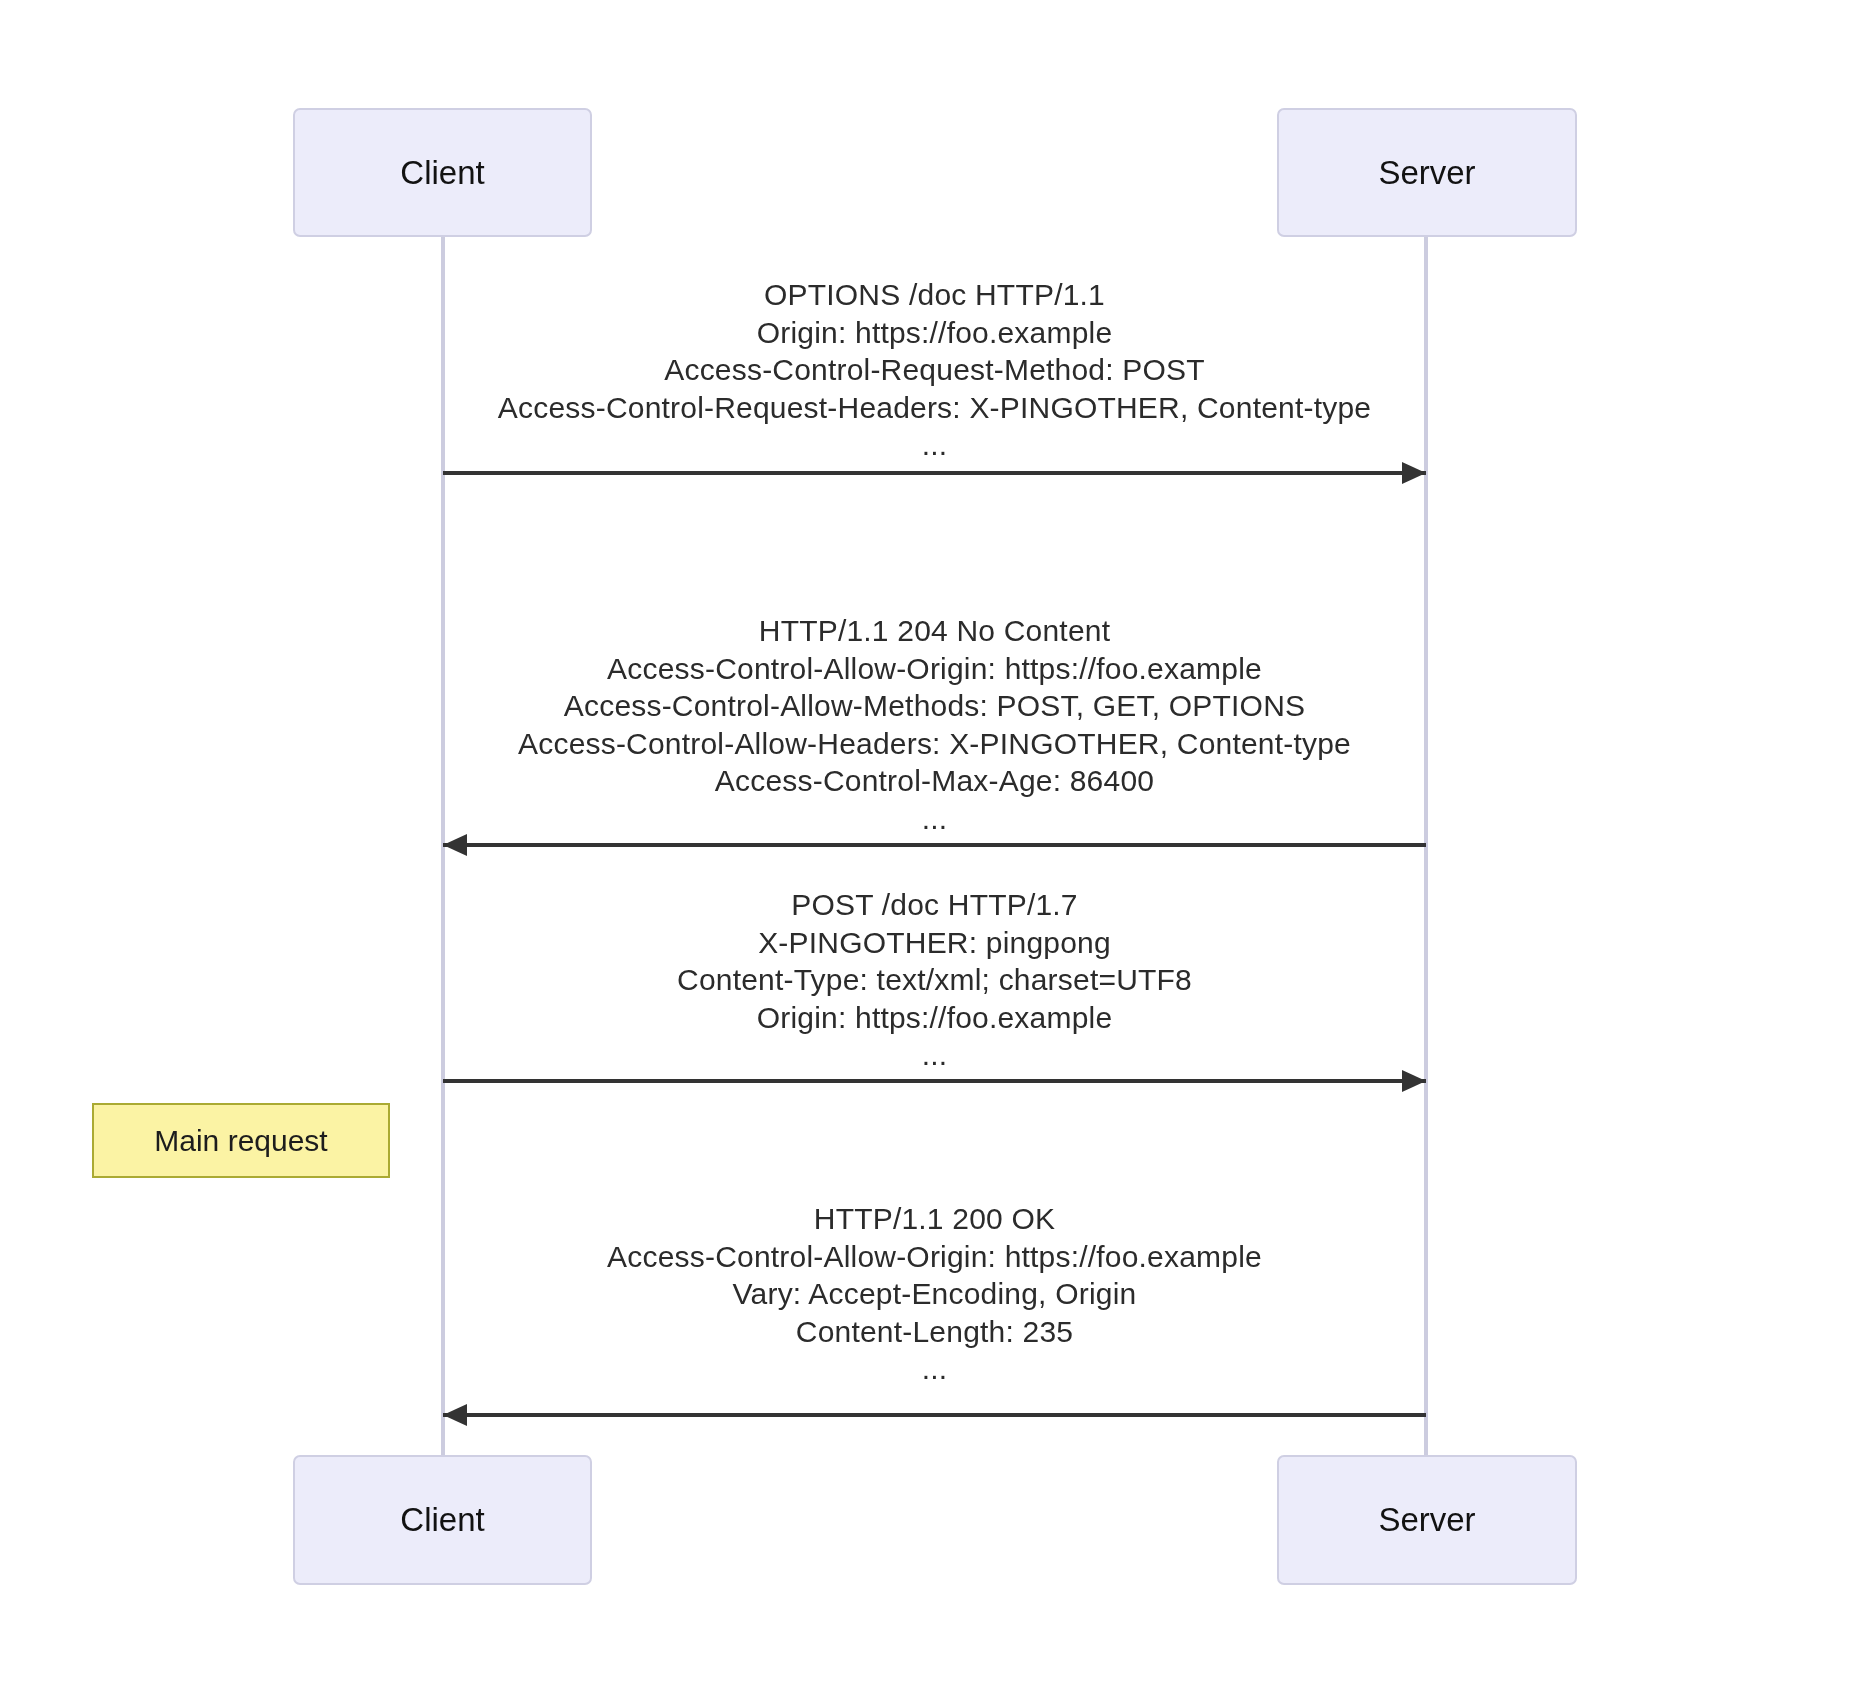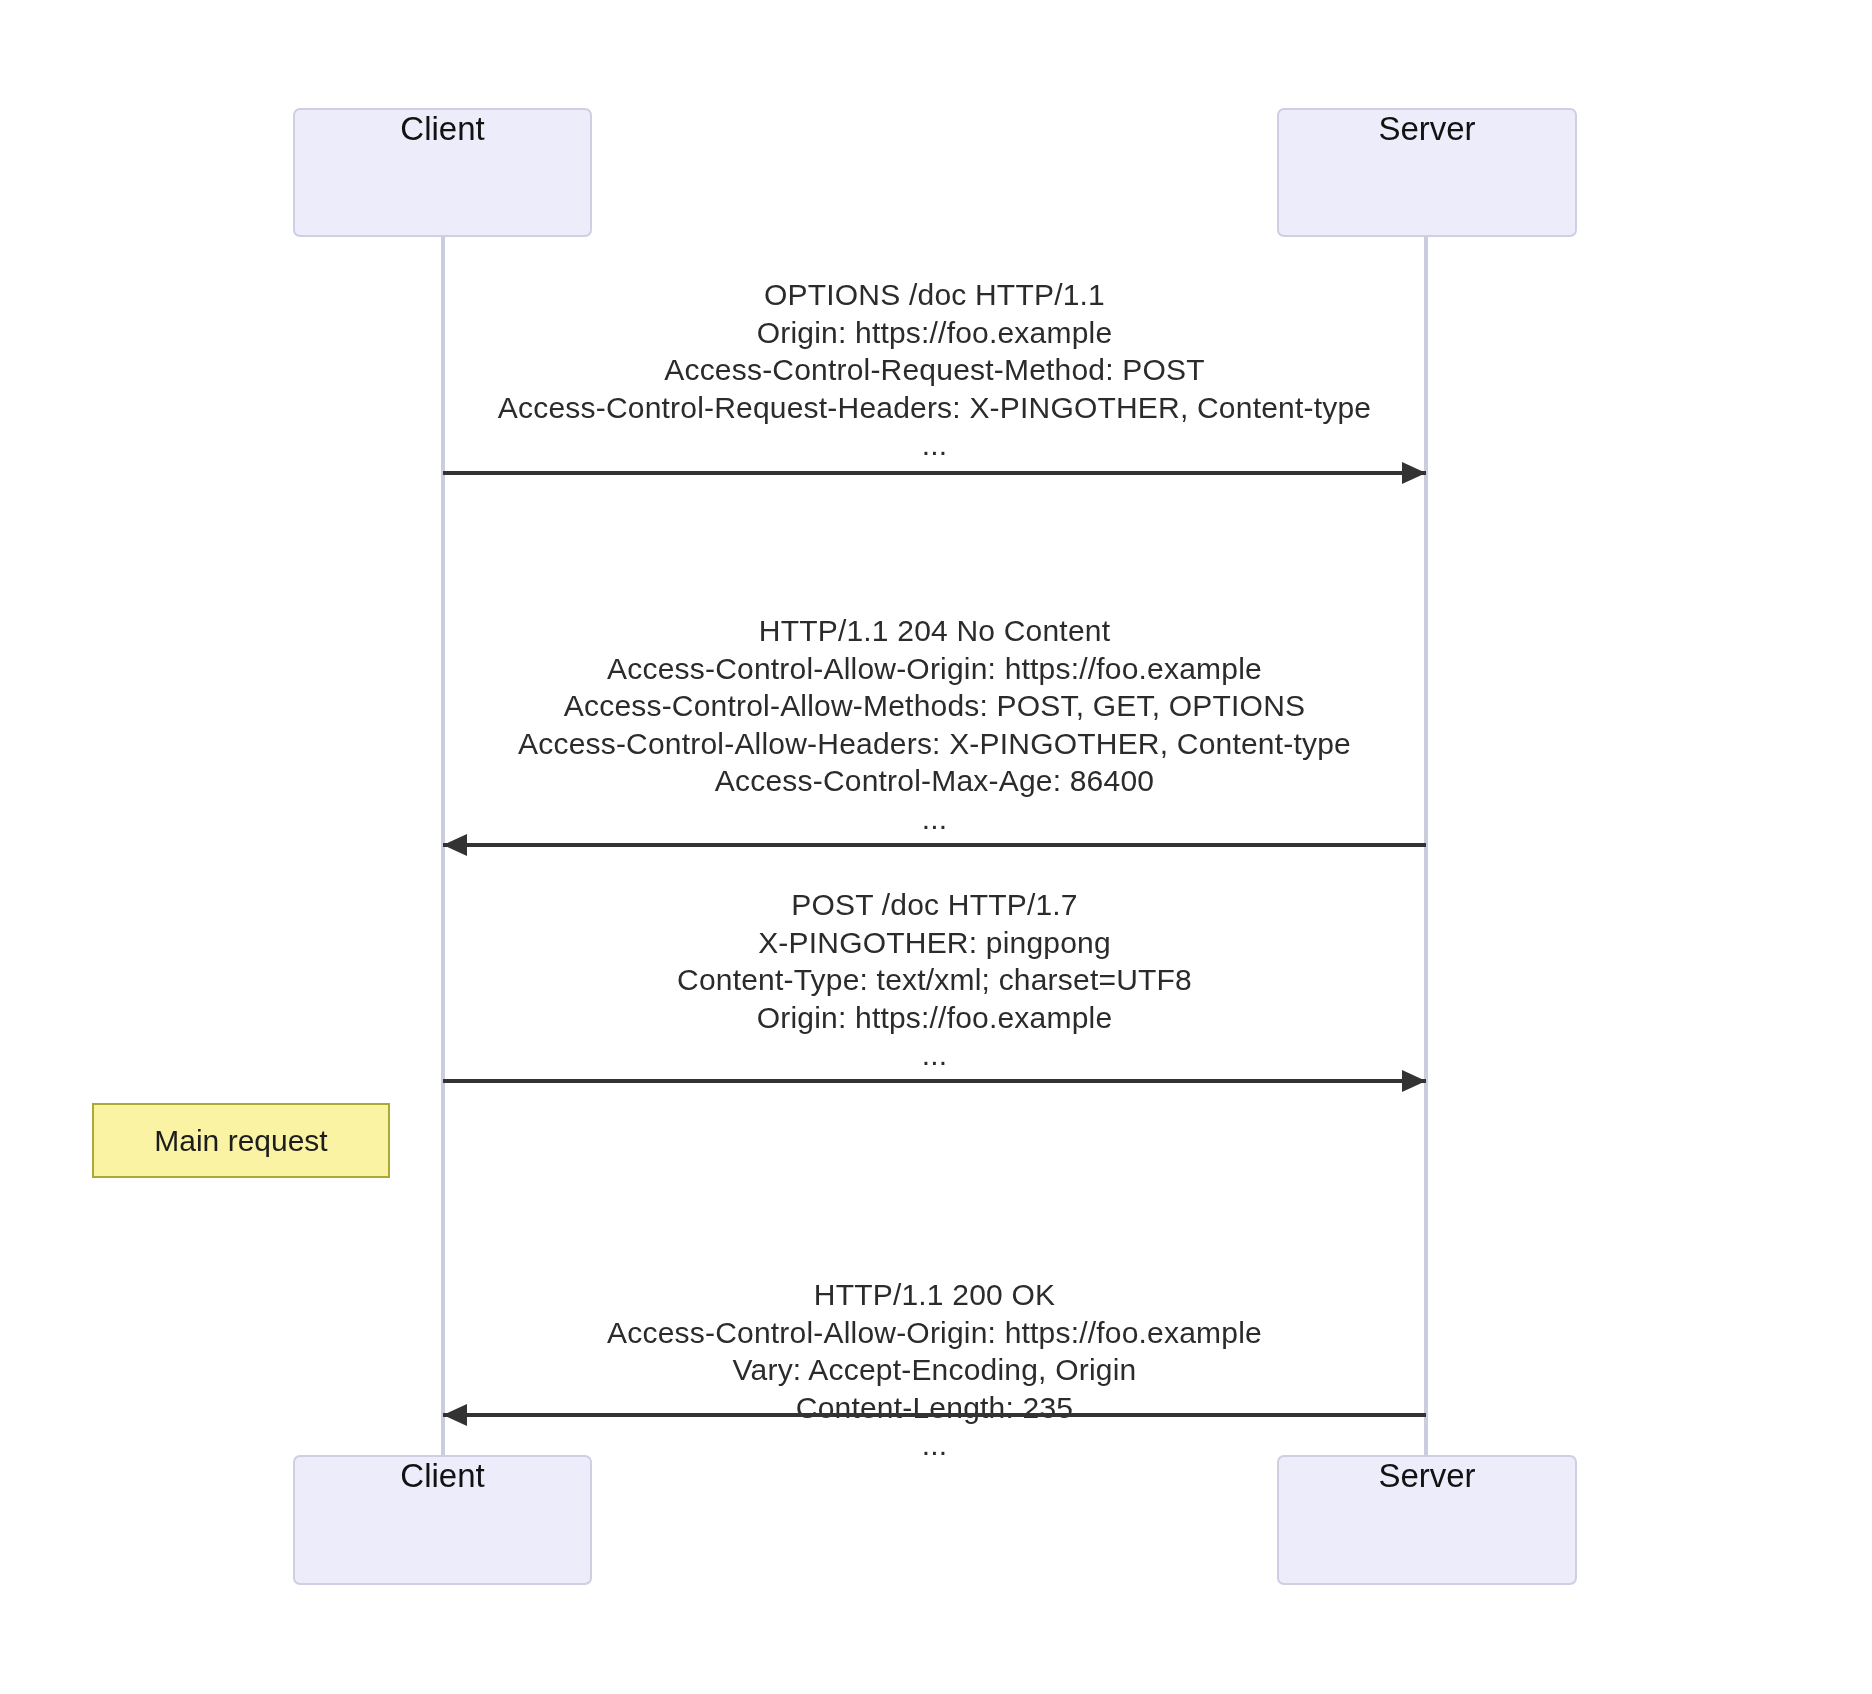--- a/index.html
+++ b/index.html
@@ -11,20 +11,21 @@
     background: #ffffff;
     overflow: hidden;
   }
   .actor-box {
     position: absolute;
     box-sizing: border-box;
     background: #ECECFA;
     border: 2px solid #CFCFE3;
     border-radius: 7px;
     display: flex;
+    align-items: center;
     justify-content: center;
     font-size: 33px;
     color: #121212;
   }
   .lifeline {
     position: absolute;
     width: 4px;
     background: #CCCCDF;
   }
   .msg-text {
@@ -125,21 +126,21 @@
 Origin: https://foo.example
 ...</div>
   <div class="arrow" style="top:1079px;">
     <div class="head-right"></div>
   </div>
 
   <div class="note-box" style="left:92px; top:1103px; width:298px; height:75px;">
     <span>Main request</span>
   </div>
 
-  <div class="msg-text" style="top:1276px;">HTTP/1.1 200 OK
+  <div class="msg-text" style="top:1200px;">HTTP/1.1 200 OK
 Access-Control-Allow-Origin: https://foo.example
 Vary: Accept-Encoding, Origin
 Content-Length: 235
 ...</div>
   <div class="arrow" style="top:1413px;">
     <div class="head-left"></div>
   </div>
 
   <div class="actor-box" style="left:293px; top:1455px; width:299px; height:130px;">
     <span>Client</span>

